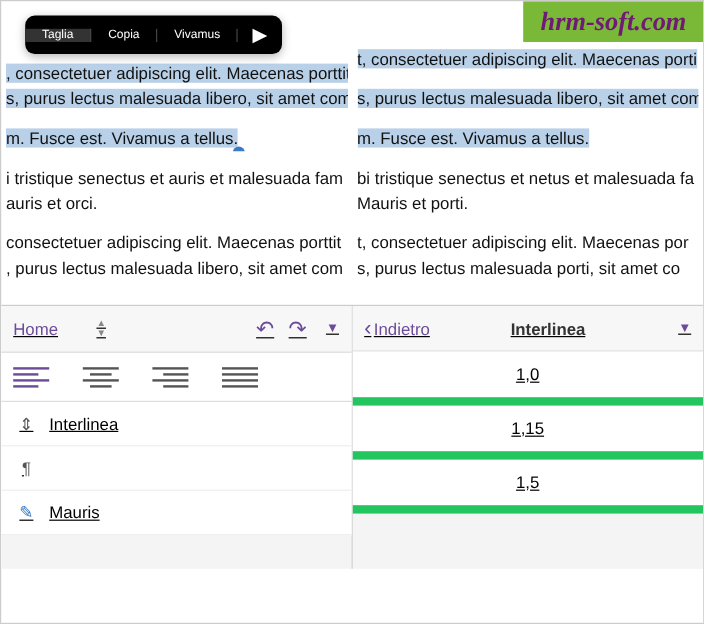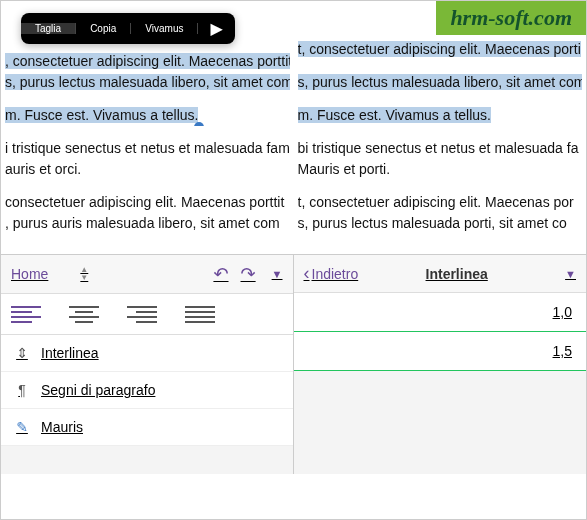--- a/index.html
+++ b/index.html
@@ -10,21 +10,21 @@
       height: 520px;
       overflow: hidden;
       position: relative;
       border: 1px solid #ccc;
     }
     .watermark {
       position: absolute;
       top: 0;
       right: 0;
       background: #7ab837;
-      color: #14532d;
+      color: #701a75;
       font-style: italic;
       font-weight: bold;
       font-size: 22px;
       padding: 4px 14px;
       z-index: 100;
       font-family: Georgia, serif;
     }
     .context-menu {
       position: absolute;
       top: 12px;
@@ -184,24 +184,24 @@
     .right-title {
       flex: 1;
       text-align: center;
       font-weight: bold;
       color: #333;
       font-size: 14px;
     }
     .option-list { background: #fff; }
     .option {
       display: flex;
-      justify-content: flex-end;
+      justify-content: center;
       align-items: center;
       padding: 11px 14px;
-      border-bottom: 1px solid #22c55e;
+      border-bottom: 7px solid #22c55e;
       font-size: 14px;
       cursor: pointer;
     }
     .check { color: #333; font-size: 16px; }
     .left-doc { padding-top: 50px; }
     .right-doc { padding-top: 38px; }
   </style>
 </head>
 <body>
 
@@ -212,24 +212,24 @@
   <div class="item">Copia</div>
   <div class="item">Vivamus</div>
   <div class="arrow">▶</div>
 </div>
 
 <div class="doc-area">
   <div class="doc-col left-doc">
     <p><span class="selected">, consectetuer adipiscing elit. Maecenas porttit</span></p>
     <p style="margin-top:-12px"><span class="selected">s, purus lectus malesuada libero, sit amet com</span></p>
     <p><span class="selected">m. Fusce est. Vivamus a tellus.</span><span class="cursor-handle"></span></p>
-    <p>i tristique senectus et netus et malesuada fam</p>
+    <p>i tristique senectus et auris et malesuada fam</p>
     <p style="margin-top:-12px">auris et orci.</p>
     <p> consectetuer adipiscing elit. Maecenas porttit</p>
-    <p style="margin-top:-12px">, purus auris malesuada libero, sit amet com</p>
+    <p style="margin-top:-12px">, purus lectus malesuada libero, sit amet com</p>
   </div>
   <div class="doc-col right-doc">
     <p><span class="selected">t, consectetuer adipiscing elit. Maecenas porti</span></p>
     <p><span class="selected">s, purus lectus malesuada libero, sit amet com</span></p>
     <p><span class="selected">m. Fusce est. Vivamus a tellus.</span></p>
     <p>bi tristique senectus et netus et malesuada fa</p>
     <p style="margin-top:-12px">Mauris et porti.</p>
     <p>t, consectetuer adipiscing elit. Maecenas por</p>
     <p style="margin-top:-12px">s, purus lectus malesuada porti, sit amet co</p>
   </div>
@@ -274,21 +274,20 @@
           <span></span>
         </div>
     </div>
     <div class="format-list">
       <div class="format-item">
         <span class="icon">⇕</span>
         <span>Interlinea</span>
       </div>
       <div class="format-item">
         <span class="icon">¶</span>
-        <span>Segni di paragrafo</span>
       </div>
       <div class="format-item">
         <span class="icon" style="color:#3a79c4">✎</span>
         <span>Mauris</span>
       </div>
     </div>
   </div>
 
   <div class="panel" style="border-right:none">
     <div class="right-header">
@@ -297,17 +296,20 @@
         <span>Indietro</span>
       </span>
       <span class="right-title">Interlinea</span>
       <span class="dropdown-tri">▼</span>
     </div>
     <div class="option-list">
       <div class="option">
         <span>1,0</span>
       </div>
       <div class="option">
+        <span>1,15</span>
+      </div>
+      <div class="option">
         <span>1,5</span>
       </div>
     </div>
   </div>
 </div>
 
 </body></html>

